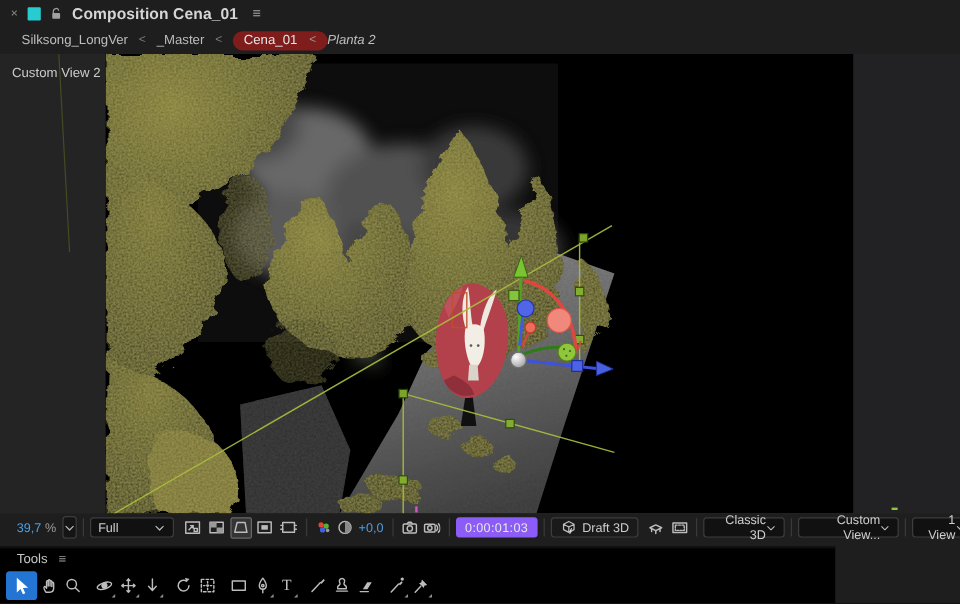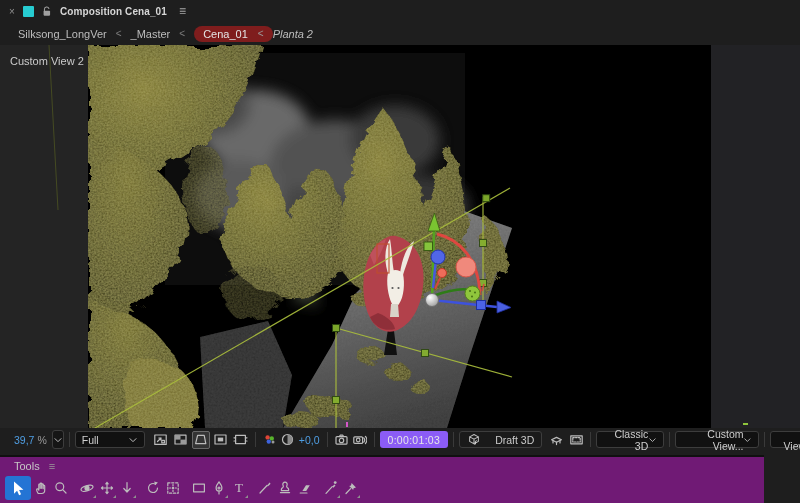--- a/index.html
+++ b/index.html
@@ -5,21 +5,21 @@
   html,body{margin:0;padding:0;background:#111;}
   .app{position:relative;width:800px;height:503px;background:#1e1e1e;
        font-family:"Liberation Sans",sans-serif;overflow:hidden;color:#c8c8c8;
        -webkit-font-smoothing:antialiased;}
   
   .tabbar{position:absolute;left:0;top:0;width:800px;height:22px;display:flex;
           align-items:center;padding-left:9px;box-sizing:border-box;background:#1e1e1e;}
   .tab-close{color:#8f8f8f;font-size:10px;width:12px;cursor:default;}
   .tab-swatch{width:11px;height:11px;background:#27ccd1;margin:0 7px 0 2px;border-radius:1px;}
   .tab-lock{display:flex;margin-right:7px;}
-  .tab-title{font-size:10px;font-weight:bold;color:#d6d6d6;letter-spacing:.1px;}
+  .tab-title{font-size:13px;font-weight:bold;color:#d6d6d6;letter-spacing:.1px;}
   .tab-menu{margin-left:12px;color:#a8a8a8;font-size:12px;}
   
   .crumbs{position:absolute;left:0;top:22px;width:800px;height:23px;display:flex;
           align-items:center;padding-left:18px;box-sizing:border-box;background:#1e1e1e;font-size:11px;}
   .crumb{color:#bdbdbd;}
   .crumb-sep{color:#7d7d7d;margin:0 9px;font-size:10px;}
   .crumb-pill{display:flex;align-items:flex-start;background:#7f1d1d;border-radius:10px;
               padding:2px 9px;color:#e4e4e4;}
   .crumb-pill .crumb-sep{margin:0 0 0 10px;color:#9a9a9a;}
   .crumb-last{font-style:italic;}
@@ -32,30 +32,30 @@
   .vbar{position:absolute;left:0;top:428px;width:800px;height:23px;background:#1e1e1e;
         display:flex;align-items:center;padding:0 6px;box-sizing:border-box;font-size:10.5px;}
   .vzoom{color:#4f9ee3;margin-left:8px;}
   .vunit{color:#9a9a9a;margin-left:3px;}
   .vchev{width:20px;height:17px;border:1px solid #3d3d3d;border-radius:3px;background:#151515;
          display:flex;align-items:center;justify-content:center;margin-left:5px;}
   .vsep{width:1px;height:15px;background:#3a3a3a;margin:0 5px;flex:none;}
   .vdd{display:flex;align-items:center;justify-content:space-between;height:17px;
        border:1px solid #3d3d3d;border-radius:3px;background:#111;padding:0 6px;
        color:#cfcfcf;box-sizing:border-box;flex:none;text-align:right;}
-  .vbtn{display:flex;align-items:center;gap:14px;height:17px;border:1px solid #3d3d3d;
+  .vbtn{display:flex;align-items:center;gap:4px;height:17px;border:1px solid #3d3d3d;
         border-radius:3px;background:#1a1a1a;padding:0 7px;color:#cbcbcb;box-sizing:border-box;flex:none;}
   .vbi{width:18px;height:18px;display:flex;align-items:center;justify-content:center;flex:none;}
   .vbi.active{background:#343434;border:1px solid #6a6a6a;border-radius:2px;box-sizing:border-box;}
   .vexp{color:#4f9ee3;margin:0 2px;}
   .vtc{height:17px;background:#8b5cf6;border-radius:3px;color:#e6e6e6;display:flex;
        align-items:center;padding:0 8px;letter-spacing:.3px;flex:none;}
   .ig{display:flex;align-items:center;gap:2px;}
   
-  .tools{position:absolute;left:0;top:455px;width:764px;height:48px;background:#701a75;
+  .tools{position:absolute;left:0;top:455px;width:696px;height:48px;background:#000000;
          border-top:2px solid #101010;box-sizing:border-box;}
   .tools-head{display:flex;align-items:center;height:17px;padding-left:14px;font-size:11px;color:#c6c6c6;}
   .tools-menu{margin-left:9px;color:#9a9a9a;font-size:11px;}
   .tools-row{display:flex;align-items:center;padding-left:5px;height:27px;}
   .tool{position:relative;width:20px;height:24px;display:flex;align-items:center;
         justify-content:center;flex:none;border-radius:3px;}
   .tool.grp{margin-left:6px;}
   .tool.active{background:#2474d4;width:26px;}
   .tool.fly::after{content:"";position:absolute;right:1px;bottom:2px;width:0;height:0;
         border-left:3px solid transparent;border-bottom:3px solid #8f8f8f;}

